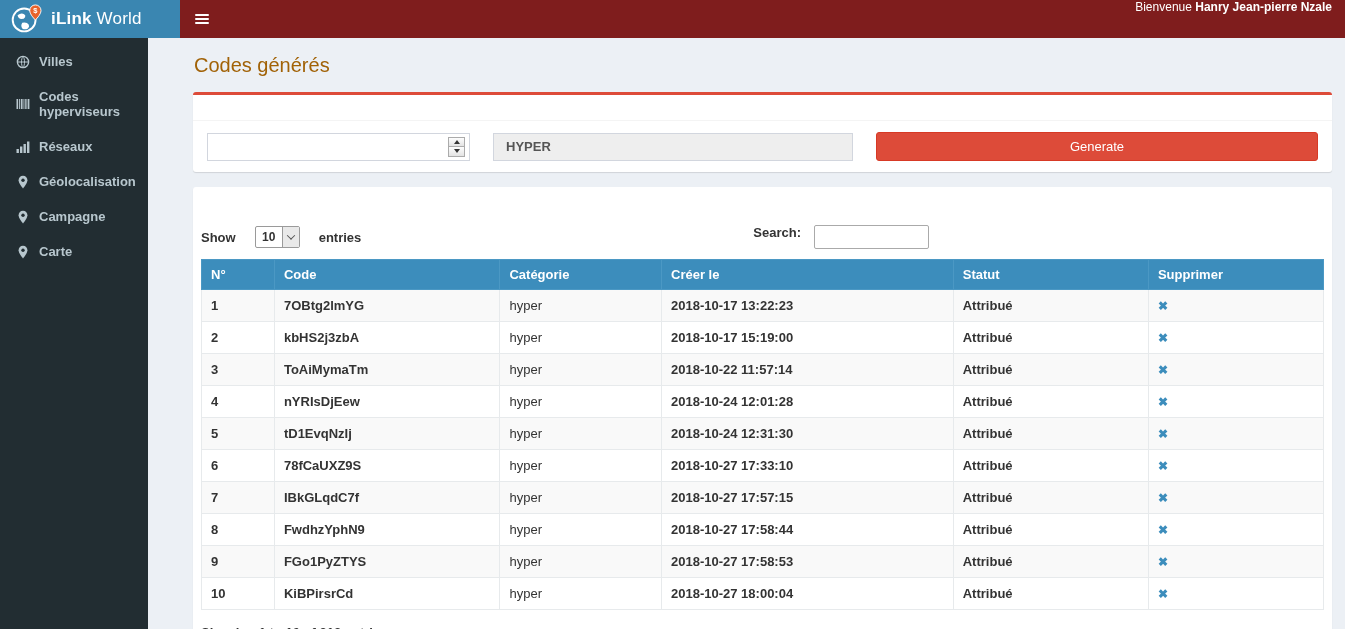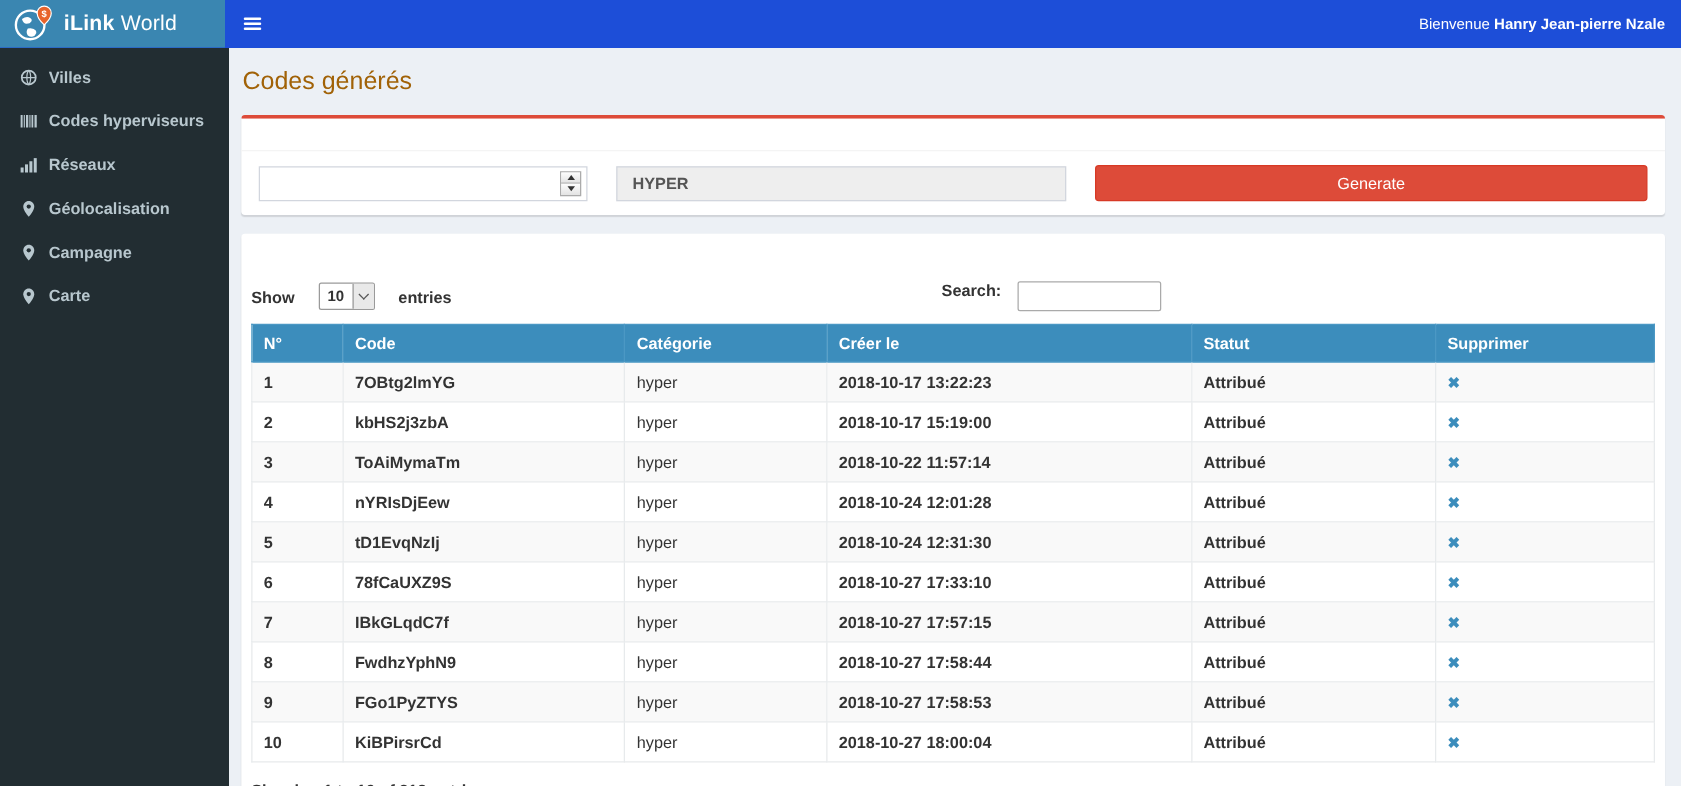--- a/index.html
+++ b/index.html
@@ -4,28 +4,28 @@
 <style>
   * { margin:0; padding:0; box-sizing:border-box; }
   html,body { width:1345px; height:629px; overflow:hidden; }
   body { font-family:"Liberation Sans", sans-serif; background:#ecf0f5; color:#333; }
 
   
   .topbar { position:fixed; top:0; left:0; width:1345px; height:38px; display:flex; z-index:10; }
   .brand { width:180px; height:38px; background:#3a86b1; display:flex; align-items:center; gap:9px; padding-left:10px; color:#fff; }
   .brand-text { font-size:17px; letter-spacing:.2px; white-space:nowrap; }
   .brand-bold { font-weight:700; }
-  .navbar { flex:1; background:#1d4ed8; display:flex; align-items:center; }
+  .navbar { flex:1; background:#7f1d1d; display:flex; align-items:flex-start; }
   .hamburger { padding:0 15px; height:38px; display:flex; flex-direction:column; justify-content:center; gap:2px; cursor:pointer; }
   .hamburger span { width:14px; height:2px; background:#fff; border-radius:1px; }
   .welcome { margin-left:auto; padding-right:13px; color:#fff; font-size:12px; }
   .welcome b { font-weight:700; }
 
   
-  .sidebar { position:fixed; top:38px; left:0; width:183px; bottom:0; background:#222d32; padding-top:6px; }
+  .sidebar { position:fixed; top:38px; left:0; width:148px; bottom:0; background:#222d32; padding-top:6px; }
   .side-item { display:flex; align-items:center; gap:9px; padding:10px 15px; color:#b8c7ce; font-size:13px; font-weight:600; cursor:pointer; }
   .side-icon { width:15px; height:14px; display:inline-flex; justify-content:center; flex:0 0 15px; }
 
   
   .content { margin-left:180px; padding:13px; }
   .page-title { font-size:20px; font-weight:400; color:#a16207; margin:3px 1px 15px; }
 
   .box { background:#fff; border-radius:3px; box-shadow:0 1px 1px rgba(0,0,0,.12); }
   .box-form { border-top:3px solid #dd4b39; }
   .box-form .box-header { height:26px; border-bottom:1px solid #f4f4f4; }

